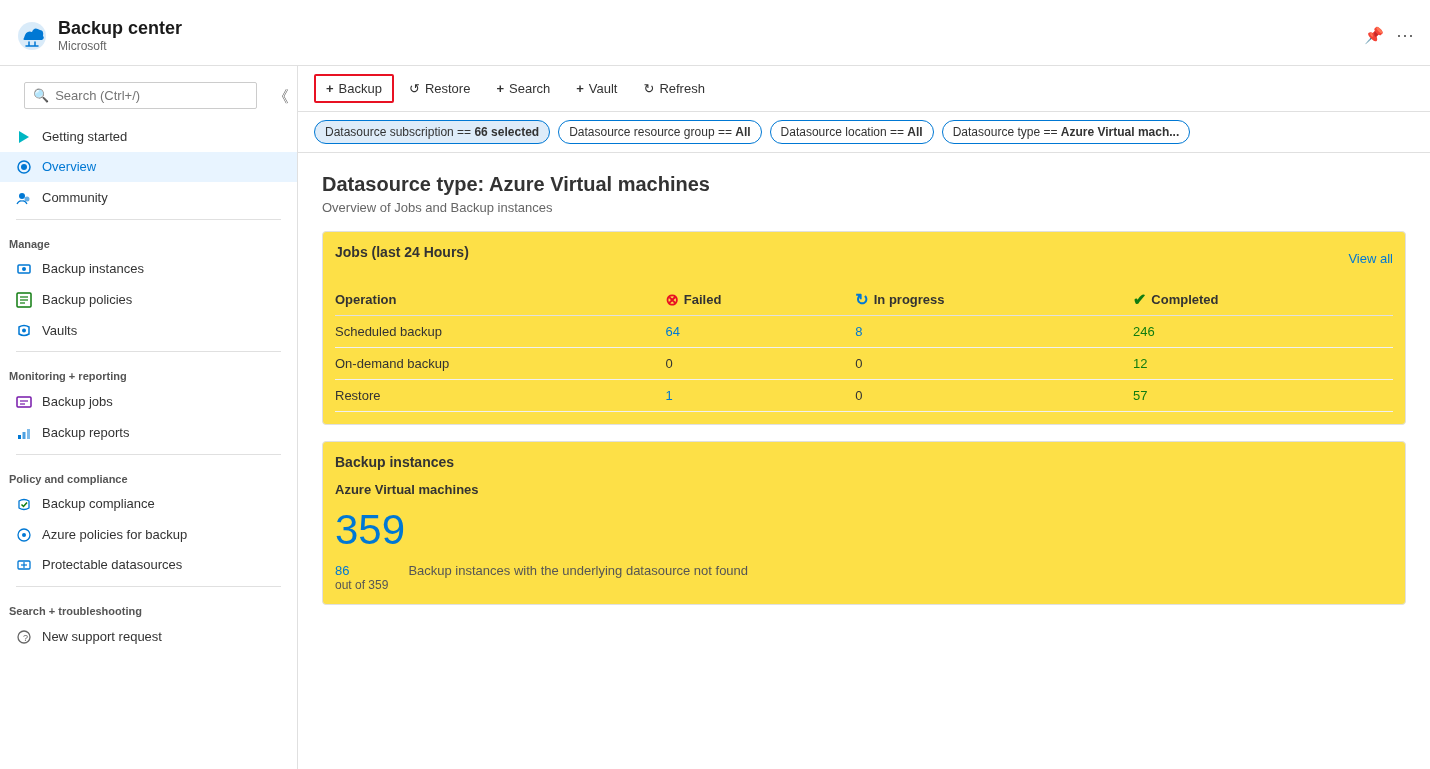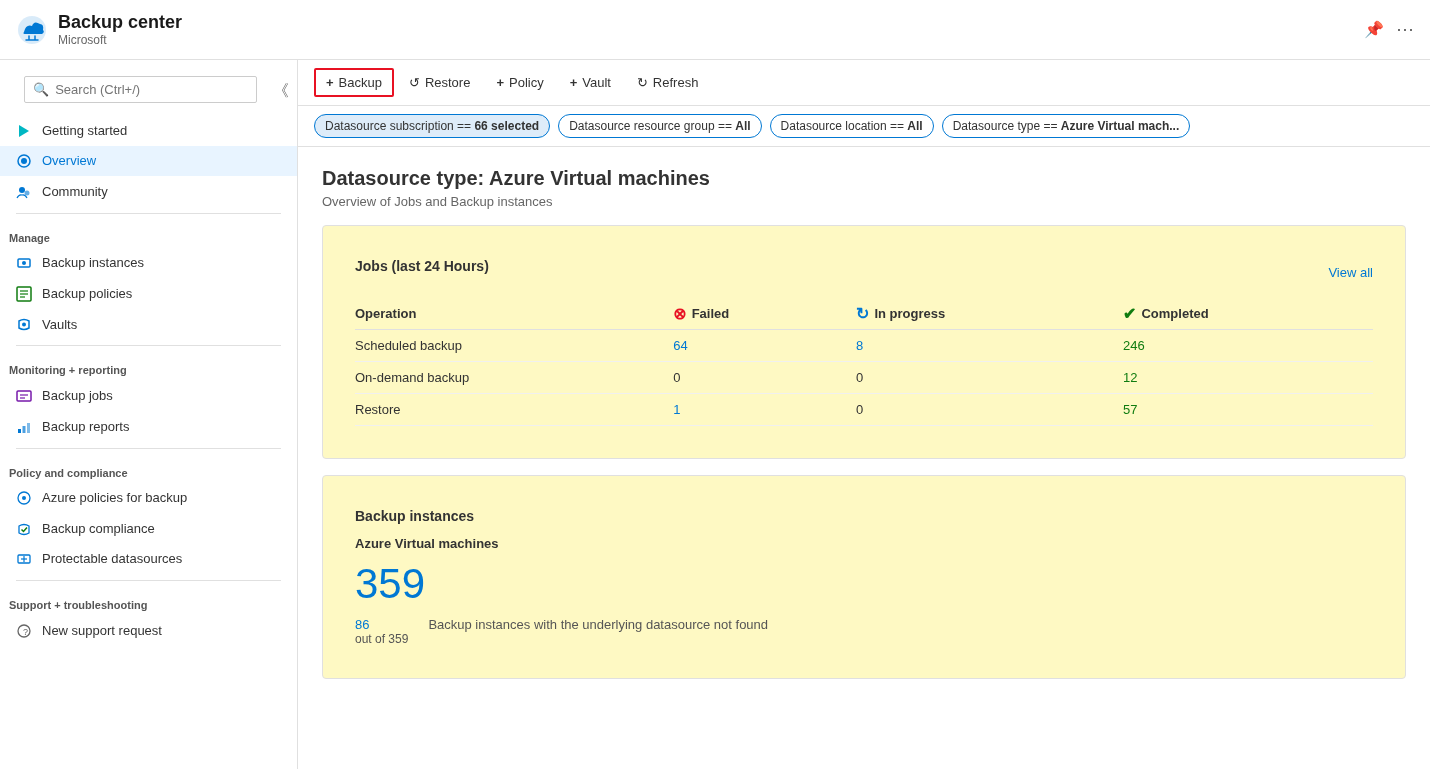--- a/index.html
+++ b/index.html
@@ -7,20 +7,21 @@
 
     
     .top-header {
       display: flex;
       align-items: center;
       padding: 10px 16px;
       border-bottom: 1px solid #e0e0e0;
       background: #fff;
       height: 60px;
       flex-shrink: 0;
+      margin-top: 6px;
     }
     .app-icon {
       width: 32px; height: 32px; margin-right: 10px; flex-shrink: 0;
     }
     .app-title-block { flex: 1; }
     .app-title { font-size: 18px; font-weight: 600; color: #1a1a1a; }
     .app-subtitle { font-size: 12px; color: #666; }
     .header-icons { display: flex; gap: 12px; align-items: center; color: #555; }
 
     
@@ -141,23 +142,23 @@
       padding: 20px 24px;
       flex: 1;
     }
     .page-title { font-size: 20px; font-weight: 600; margin-bottom: 4px; }
     .page-subtitle { font-size: 13px; color: #666; margin-bottom: 16px; }
 
     
     .card {
       border: 1px solid #e0e0e0;
       border-radius: 4px;
-      padding: 32px;
+      padding: 12px;
       margin-bottom: 16px;
-      background: #fef9c3;
+      background: #fde047;
     }
     .card-title { font-size: 14px; font-weight: 600; margin-bottom: 12px; }
     .card-header-row {
       display: flex;
       justify-content: space-between;
       align-items: center;
       margin-bottom: 12px;
     }
     .view-all-link { color: #0078d4; cursor: pointer; font-size: 13px; text-decoration: none; }
 
@@ -337,48 +338,48 @@
       </span>
       <span>Backup reports</span>
     </div>
 
     <div class="divider"></div>
     <div class="section-label">Policy and compliance</div>
 
     <div class="nav-item">
       <span>
         <svg width="16" height="16" viewBox="0 0 16 16">
+            <path d="M3 5 Q8 2 13 5 L13 12 Q8 15 3 12Z" fill="none" stroke="#0078d4" stroke-width="1.3"></path>
+            <polyline points="5.5,8.5 7.5,10.5 11,6.5" stroke="#107c10" stroke-width="1.5" fill="none"></polyline>
+          </svg>
+      </span>
+      <span>Backup compliance</span>
+    </div>
+    <div class="nav-item">
+      <span>
+        <svg width="16" height="16" viewBox="0 0 16 16">
             <circle cx="8" cy="8" r="6" fill="none" stroke="#0078d4" stroke-width="1.3"></circle>
             <circle cx="8" cy="8" r="2" fill="#0078d4"></circle>
           </svg>
       </span>
       <span>Azure policies for backup</span>
-    </div>
-    <div class="nav-item">
-      <span>
-        <svg width="16" height="16" viewBox="0 0 16 16">
-            <path d="M3 5 Q8 2 13 5 L13 12 Q8 15 3 12Z" fill="none" stroke="#0078d4" stroke-width="1.3"></path>
-            <polyline points="5.5,8.5 7.5,10.5 11,6.5" stroke="#107c10" stroke-width="1.5" fill="none"></polyline>
-          </svg>
-      </span>
-      <span>Backup compliance</span>
     </div>
     <div class="nav-item">
       <span>
         <svg width="16" height="16" viewBox="0 0 16 16">
             <rect x="2" y="4" width="12" height="8" rx="1" fill="none" stroke="#0078d4" stroke-width="1.3"></rect>
             <line x1="5" y1="8" x2="11" y2="8" stroke="#0078d4" stroke-width="1.2"></line>
             <line x1="8" y1="5" x2="8" y2="11" stroke="#0078d4" stroke-width="1.2"></line>
           </svg>
       </span>
       <span>Protectable datasources</span>
     </div>
 
     <div class="divider"></div>
-    <div class="section-label">Support + troubleshooting</div>
+    <div class="section-label">Search + troubleshooting</div>
 
     <div class="nav-item">
       <span>
         <svg width="16" height="16" viewBox="0 0 16 16">
             <circle cx="8" cy="8" r="6" fill="none" stroke="#666" stroke-width="1.3"></circle>
             <text x="7" y="12" font-size="9" fill="#666">?</text>
           </svg>
       </span>
       <span>New support request</span>
     </div>
@@ -390,21 +391,21 @@
       <button class="toolbar-btn active-btn">
         <span style="font-weight:600;">+</span>
         <span>Backup</span>
       </button>
       <button class="toolbar-btn">
         <span>↺</span>
         <span>Restore</span>
       </button>
       <button class="toolbar-btn">
         <span style="font-weight:600;">+</span>
-        <span>Policy</span>
+        <span>Search</span>
       </button>
       <button class="toolbar-btn">
         <span style="font-weight:600;">+</span>
         <span>Vault</span>
       </button>
       <button class="toolbar-btn">
         <span>↻</span>
         <span>Refresh</span>
       </button>
     </div>

